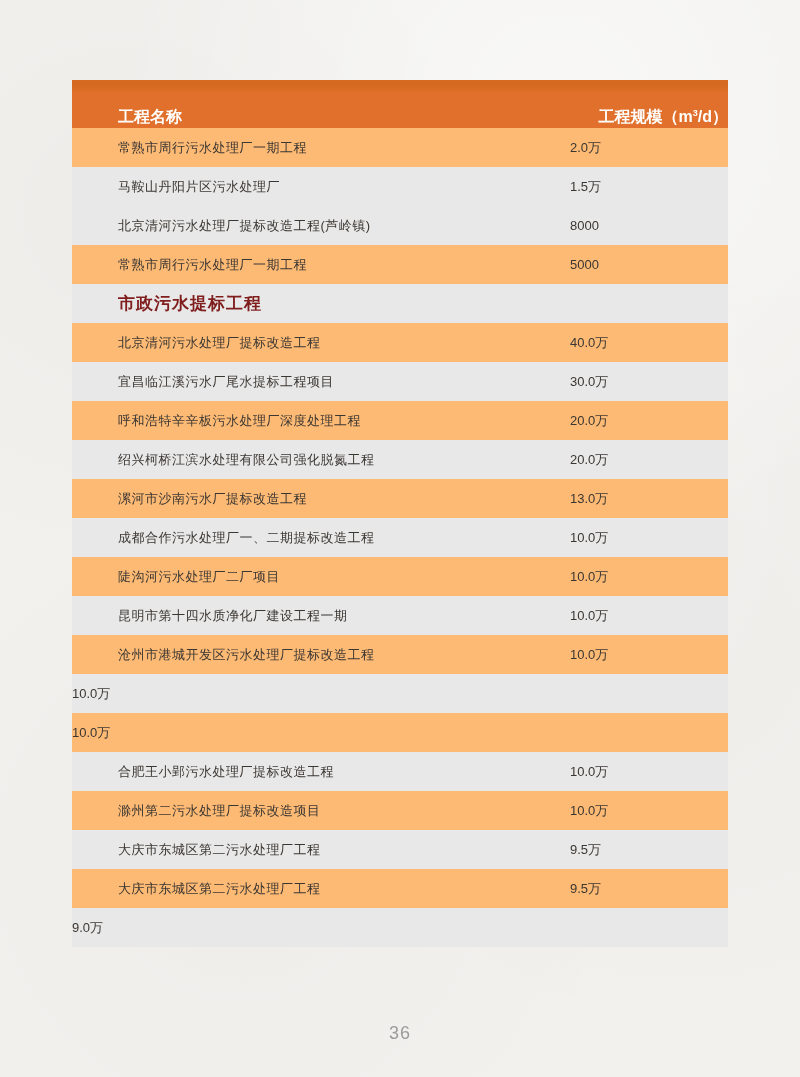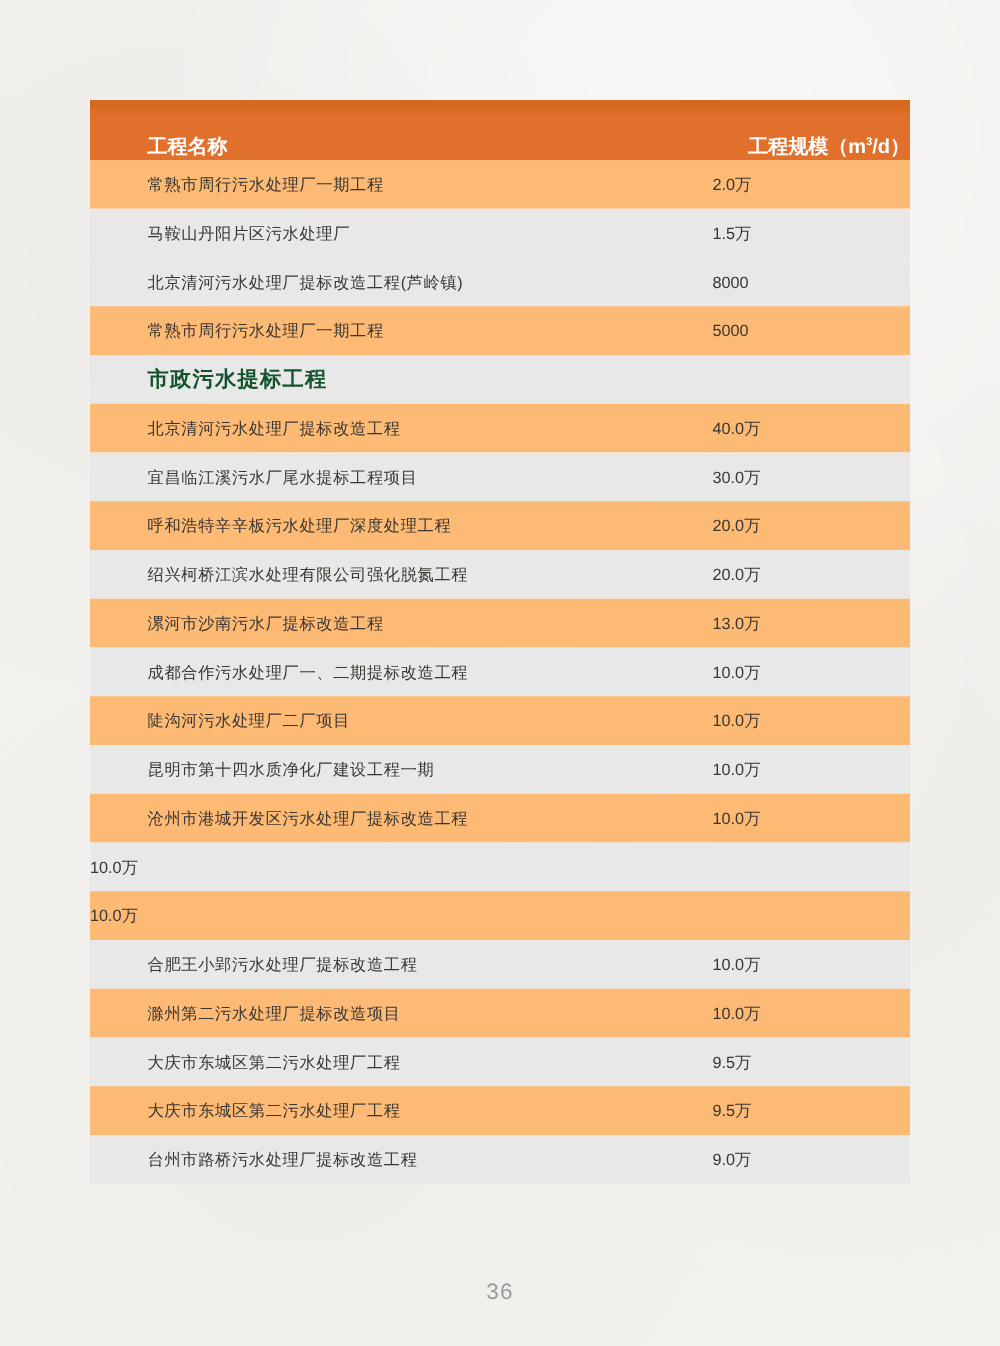--- a/index.html
+++ b/index.html
@@ -73,21 +73,21 @@
   .cell-value {
     flex: 1;
     text-align: left;
     white-space: nowrap;
   }
 
   .section-row .section-title {
     padding-left: 46px;
     font-size: 17px;
     font-weight: bold;
-    color: #14532d;
+    color: #7f1d1d;
     letter-spacing: 1px;
   }
 
   .page-number {
     position: absolute;
     left: 0;
     right: 0;
     top: 1023px;
     text-align: center;
     font-size: 18px;
@@ -175,19 +175,18 @@
       </div>
       <div class="row gray">
         <div class="cell-name">大庆市东城区第二污水处理厂工程</div>
         <div class="cell-value">9.5万</div>
       </div>
       <div class="row white">
         <div class="cell-name">大庆市东城区第二污水处理厂工程</div>
         <div class="cell-value">9.5万</div>
       </div>
       <div class="row gray">
-        <div class="cell-name">台州市路桥污水处理厂提标改造工程</div>
         <div class="cell-value">9.0万</div>
       </div>
     </div>
 </div>
 
 <div class="page-number">36</div>
 
 </body></html>

